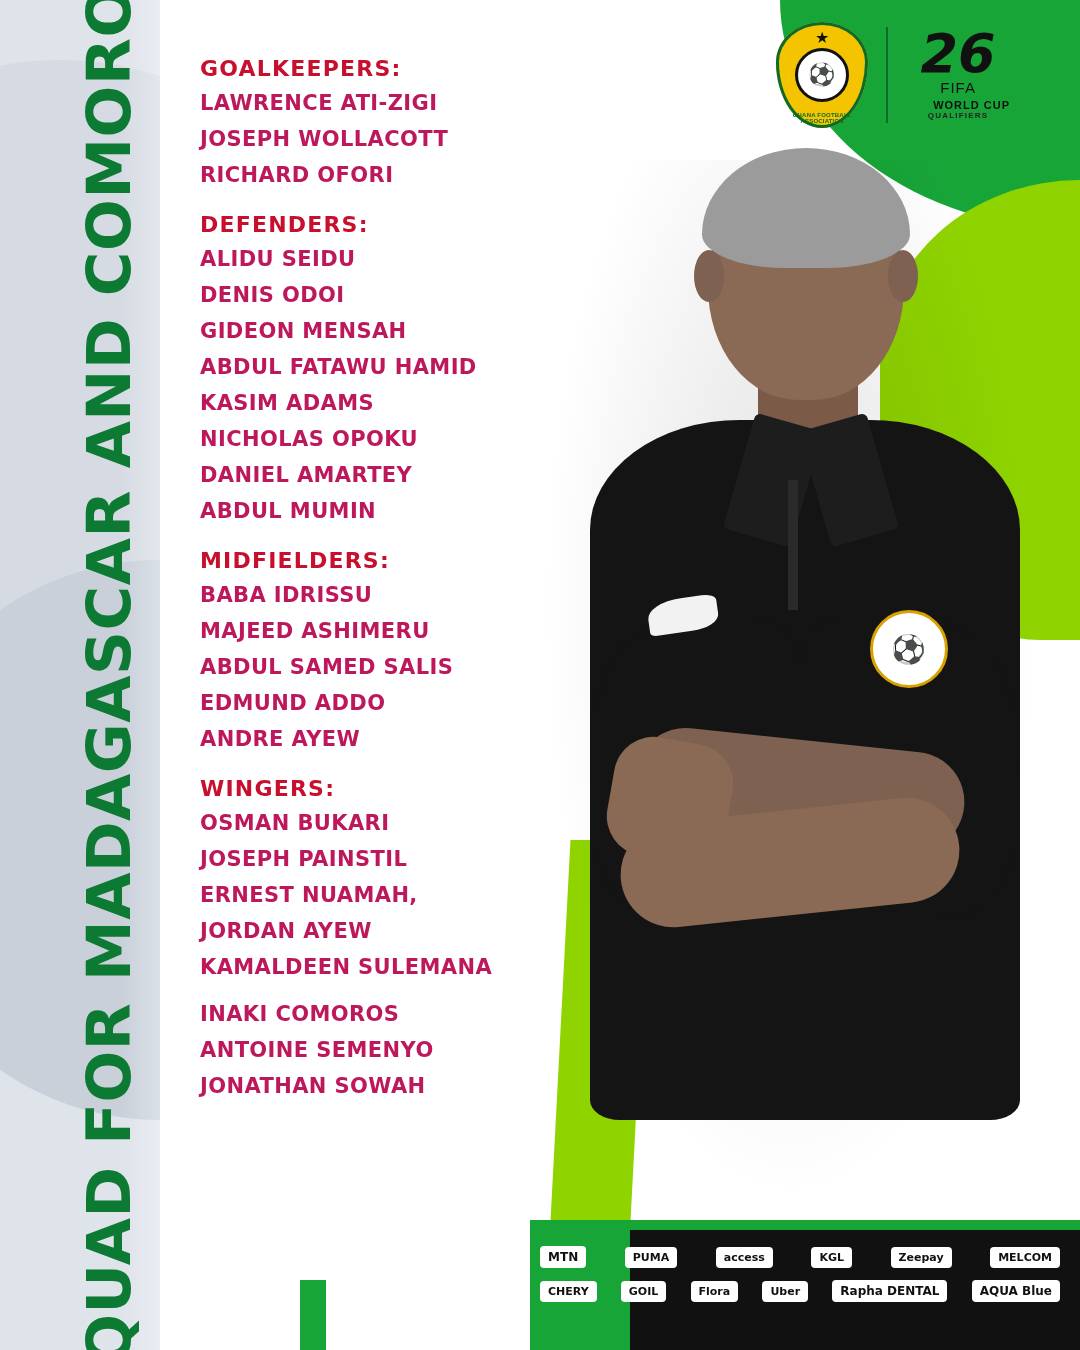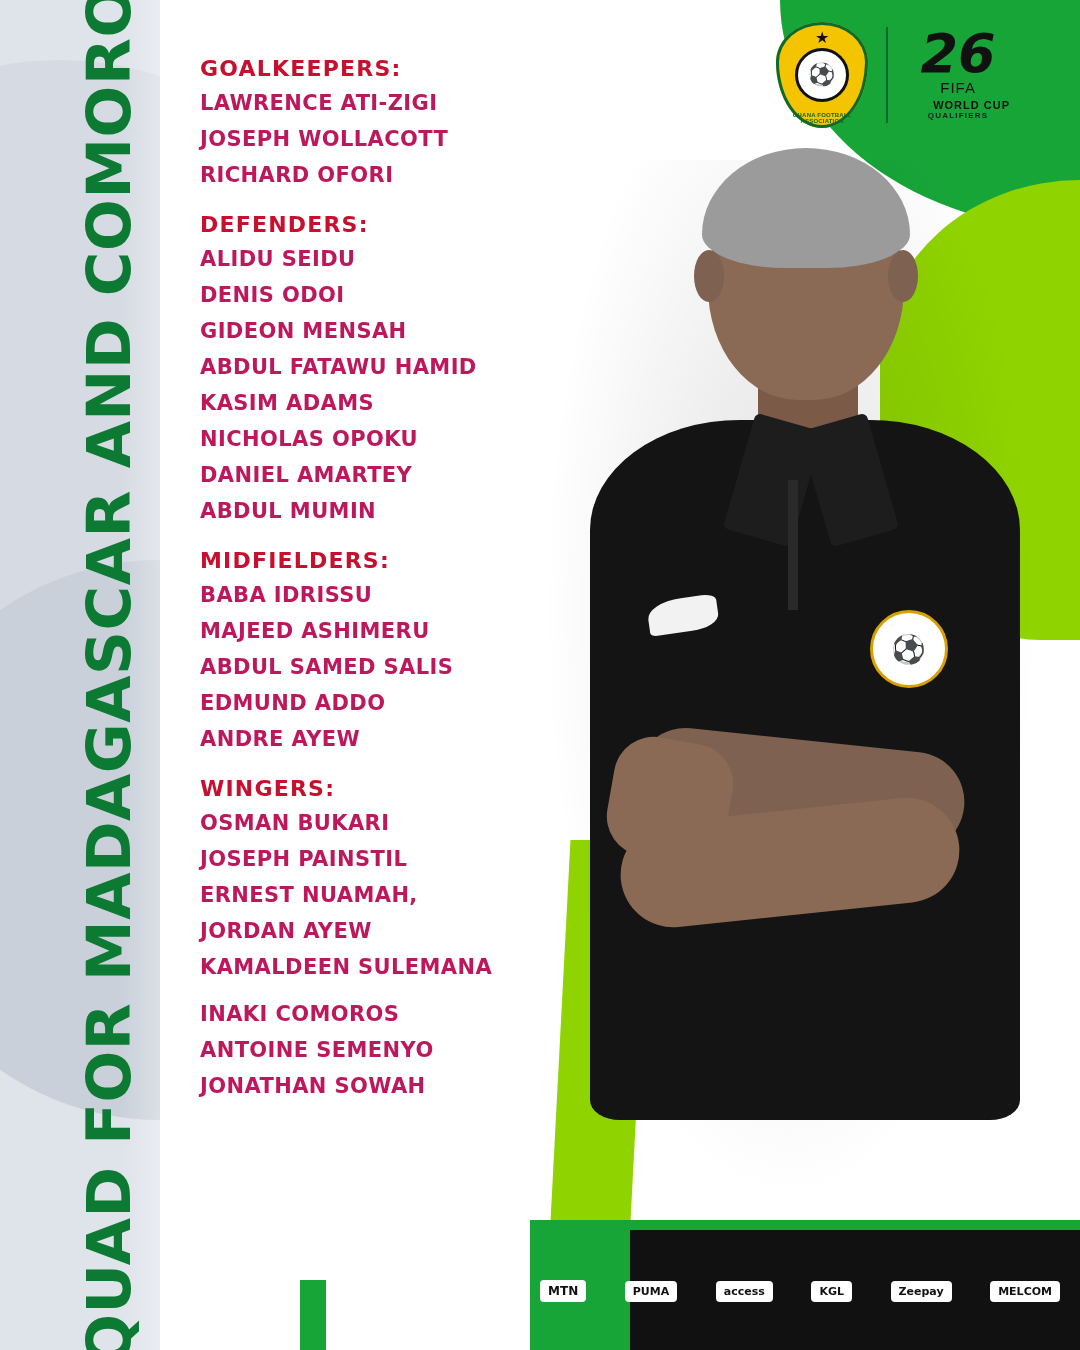--- a/index.html
+++ b/index.html
@@ -456,15 +456,23 @@
 
   <div class="sponsors">
     <div class="sponsor-row">
       <div class="sponsor small">MTN</div>
       <div class="sponsor">PUMA</div>
       <div class="sponsor">access</div>
       <div class="sponsor">KGL</div>
       <div class="sponsor">Zeepay</div>
       <div class="sponsor">MELCOM</div>
     </div>
+    <div class="sponsor-row">
+      <div class="sponsor">CHERY</div>
+      <div class="sponsor">GOIL</div>
+      <div class="sponsor">Flora</div>
+      <div class="sponsor">Uber</div>
+      <div class="sponsor small">Rapha DENTAL</div>
+      <div class="sponsor small">AQUA Blue</div>
+    </div>
   </div>
 
 </div>
 
 </body></html>

